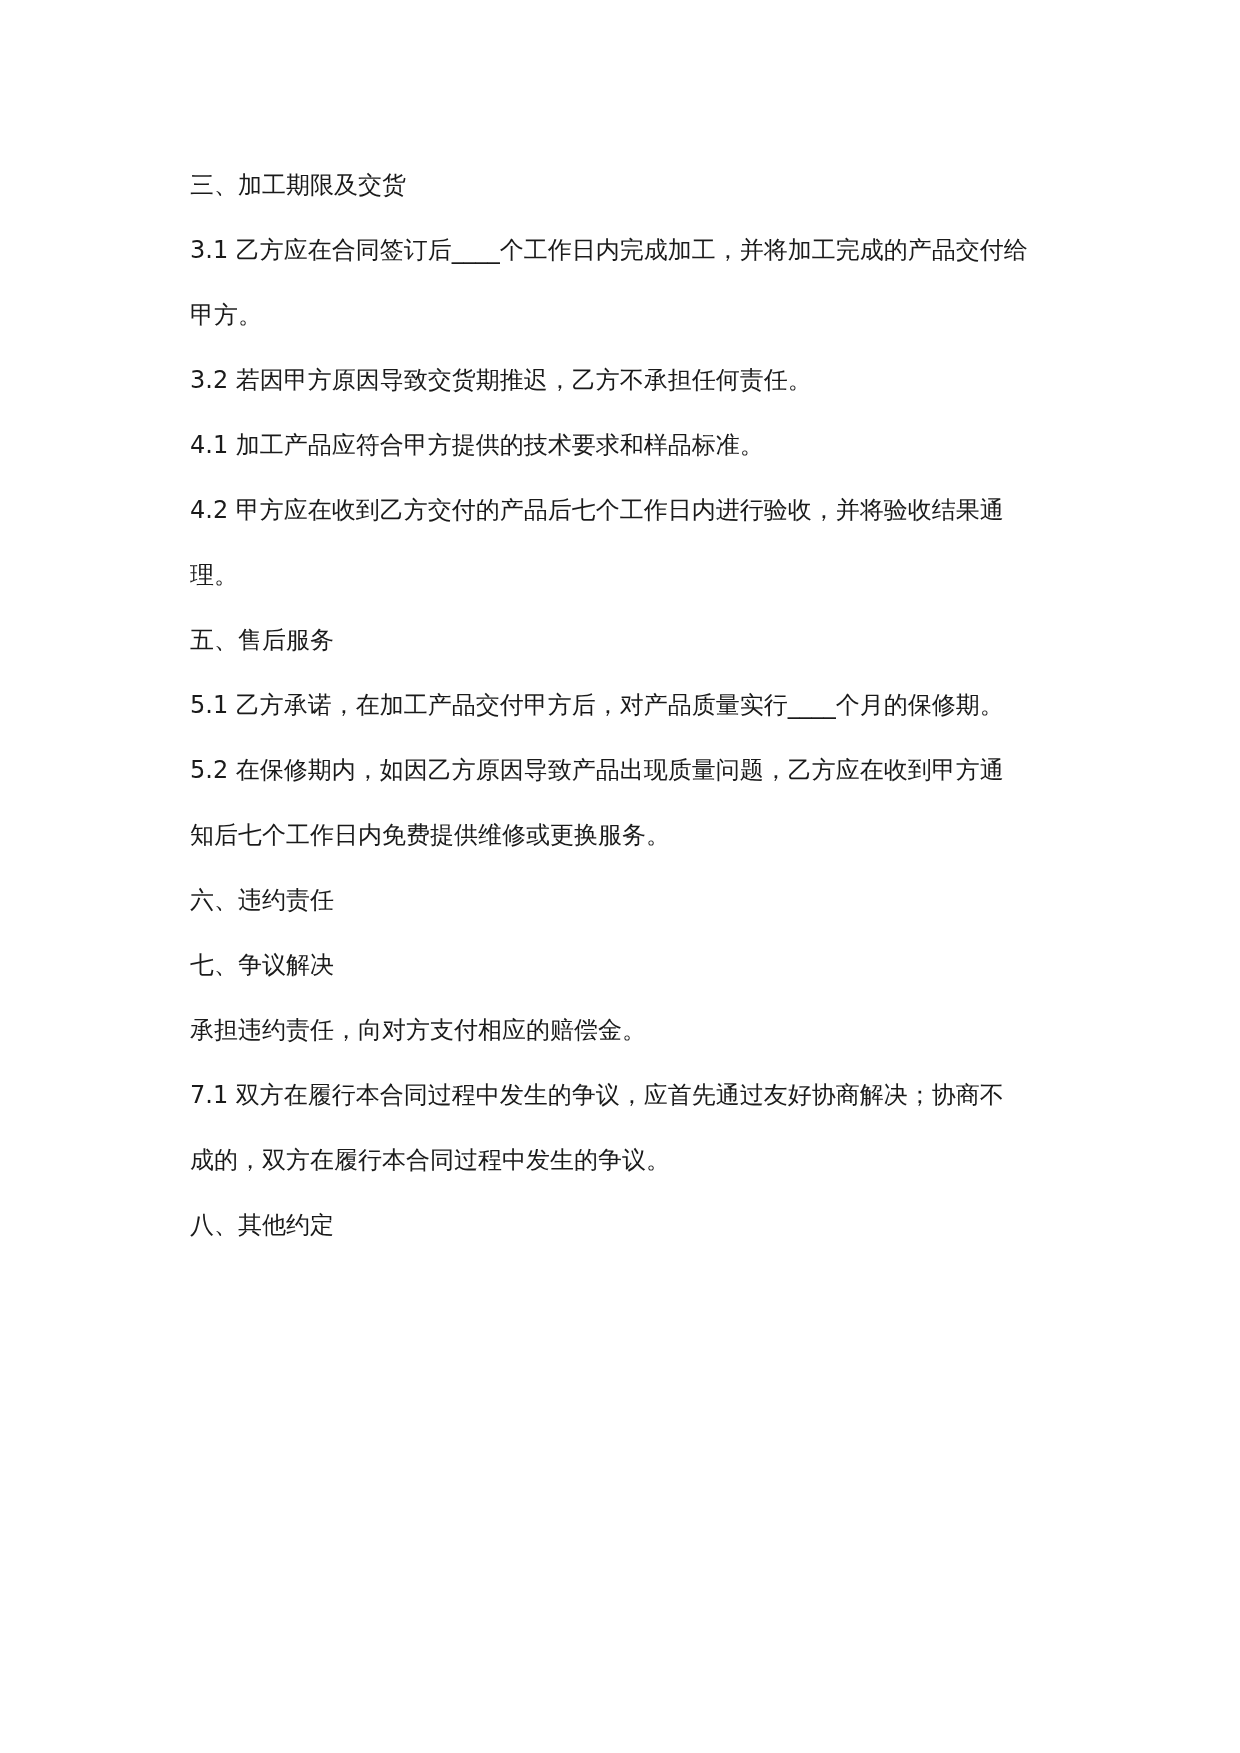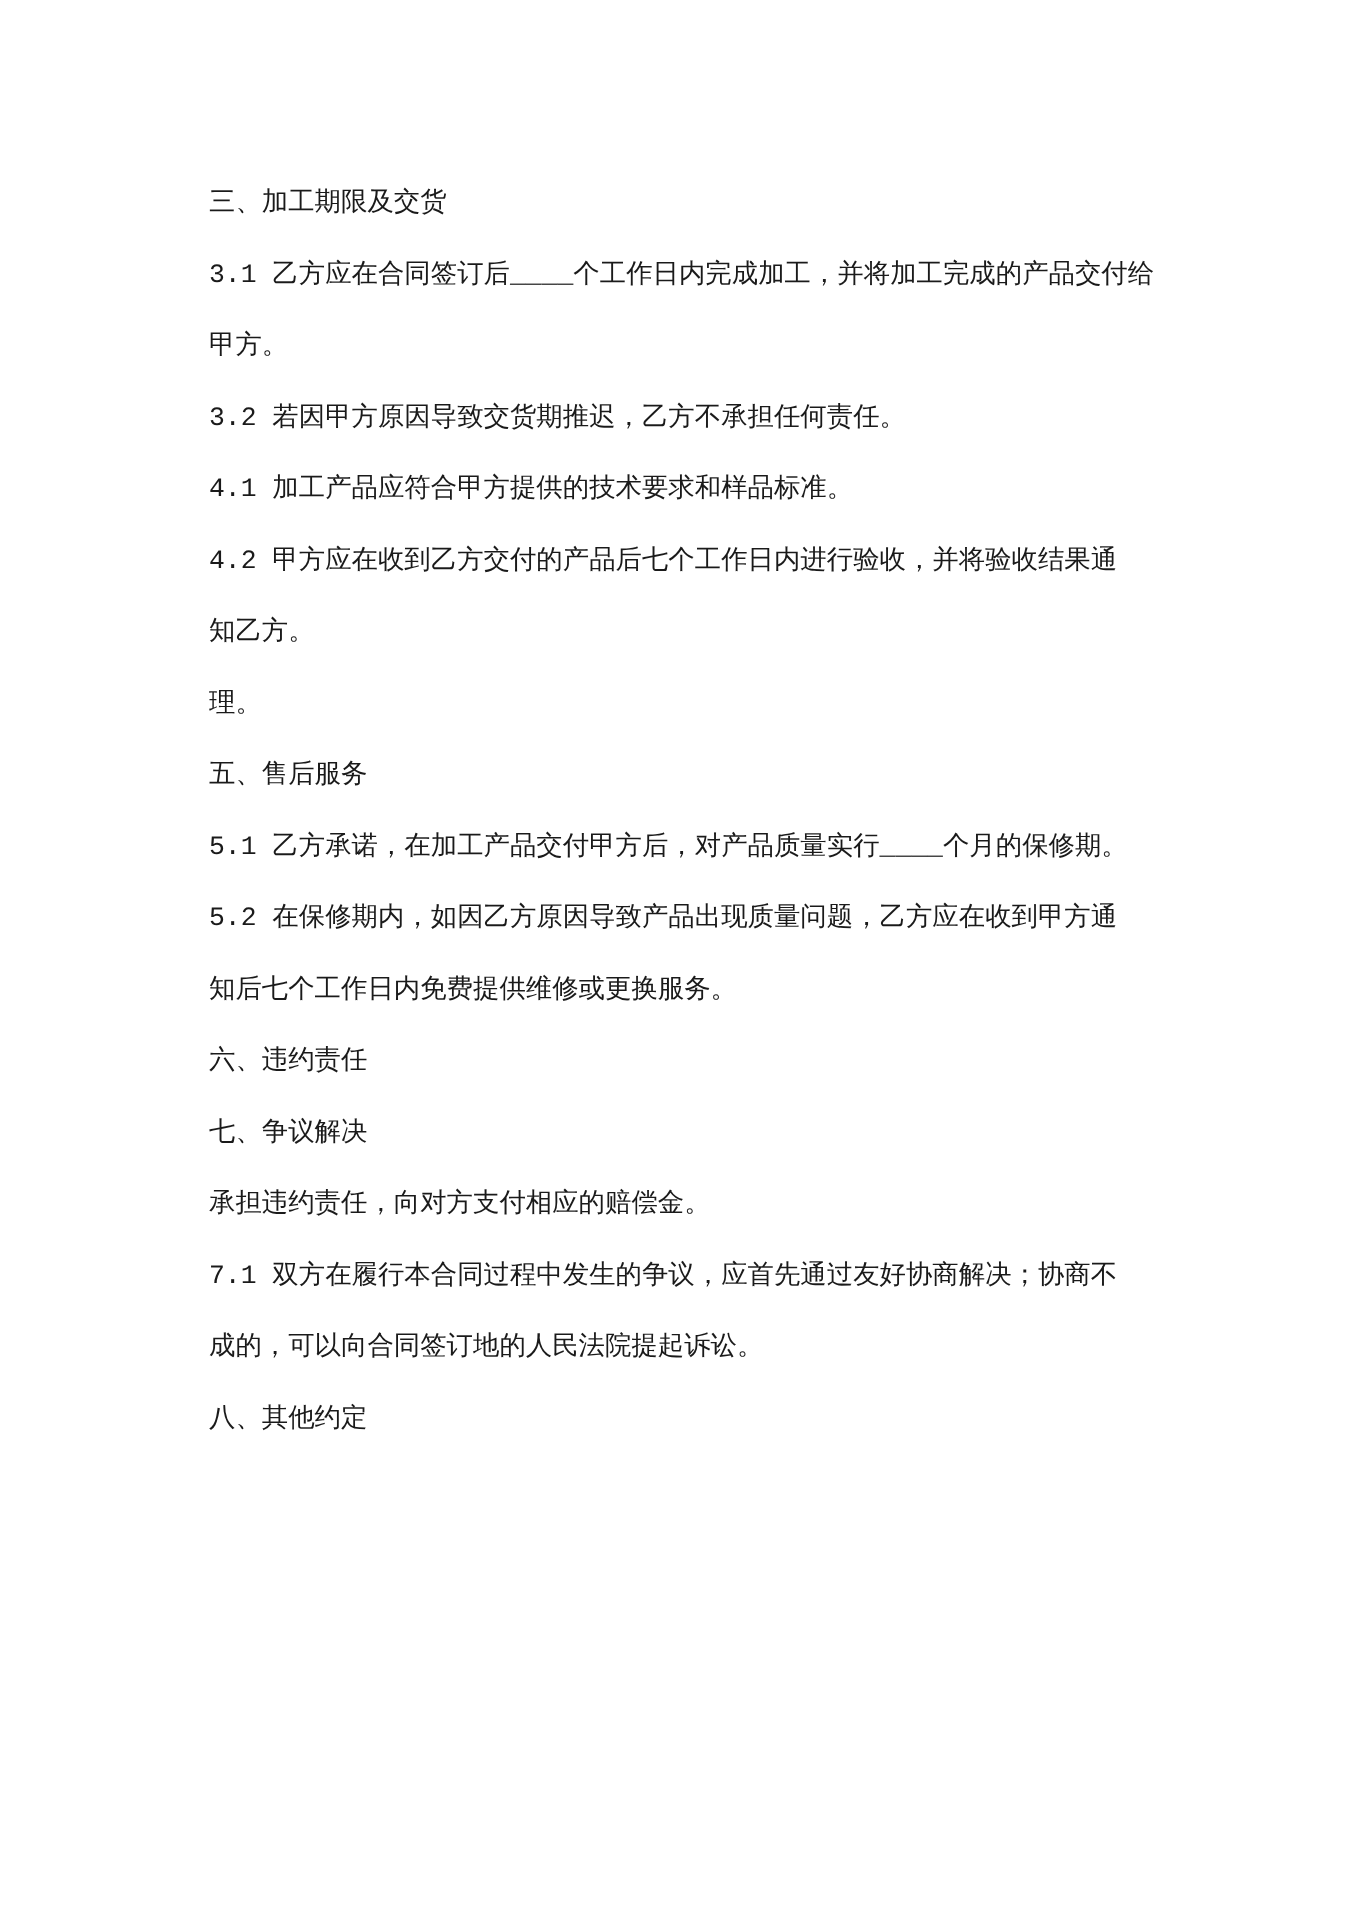--- a/index.html
+++ b/index.html
@@ -2,37 +2,36 @@
 <html><head>
 <meta charset="utf-8">
 <style>
   html, body { margin: 0; padding: 0; background: #ffffff; }
   body { width: 1240px; height: 1753px; position: relative; overflow: hidden; }
   .page {
     position: absolute; left: 190px; top: 153px; width: 880px;
     font-family: "DejaVu Sans", "Liberation Sans", sans-serif;
     font-size: 24px; color: #1a1a1a; line-height: 65px;
   }
-  .line { white-space: nowrap; height: 65px; margin: 0; font-family: Liberation Mono, monospace; }
+  .line { white-space: nowrap; height: 65px; margin: 0; }
 </style>
 </head>
 <body>
 
 <div class="page">
   <p class="line">三、加工期限及交货</p>
   <p class="line">3.1  乙方应在合同签订后____个工作日内完成加工，并将加工完成的产品交付给</p>
   <p class="line">甲方。</p>
   <p class="line">3.2  若因甲方原因导致交货期推迟，乙方不承担任何责任。</p>
   <p class="line">4.1  加工产品应符合甲方提供的技术要求和样品标准。</p>
   <p class="line">4.2  甲方应在收到乙方交付的产品后七个工作日内进行验收，并将验收结果通</p>
-  <p class="line">知乙方。</p>
   <p class="line">理。</p>
   <p class="line">五、售后服务</p>
   <p class="line">5.1  乙方承诺，在加工产品交付甲方后，对产品质量实行____个月的保修期。</p>
   <p class="line">5.2  在保修期内，如因乙方原因导致产品出现质量问题，乙方应在收到甲方通</p>
   <p class="line">知后七个工作日内免费提供维修或更换服务。</p>
   <p class="line">六、违约责任</p>
   <p class="line">七、争议解决</p>
   <p class="line">承担违约责任，向对方支付相应的赔偿金。</p>
   <p class="line">7.1  双方在履行本合同过程中发生的争议，应首先通过友好协商解决；协商不</p>
-  <p class="line">成的，可以向合同签订地的人民法院提起诉讼。</p>
+  <p class="line">成的，双方在履行本合同过程中发生的争议。</p>
   <p class="line">八、其他约定</p>
 </div>
 
 </body></html>

